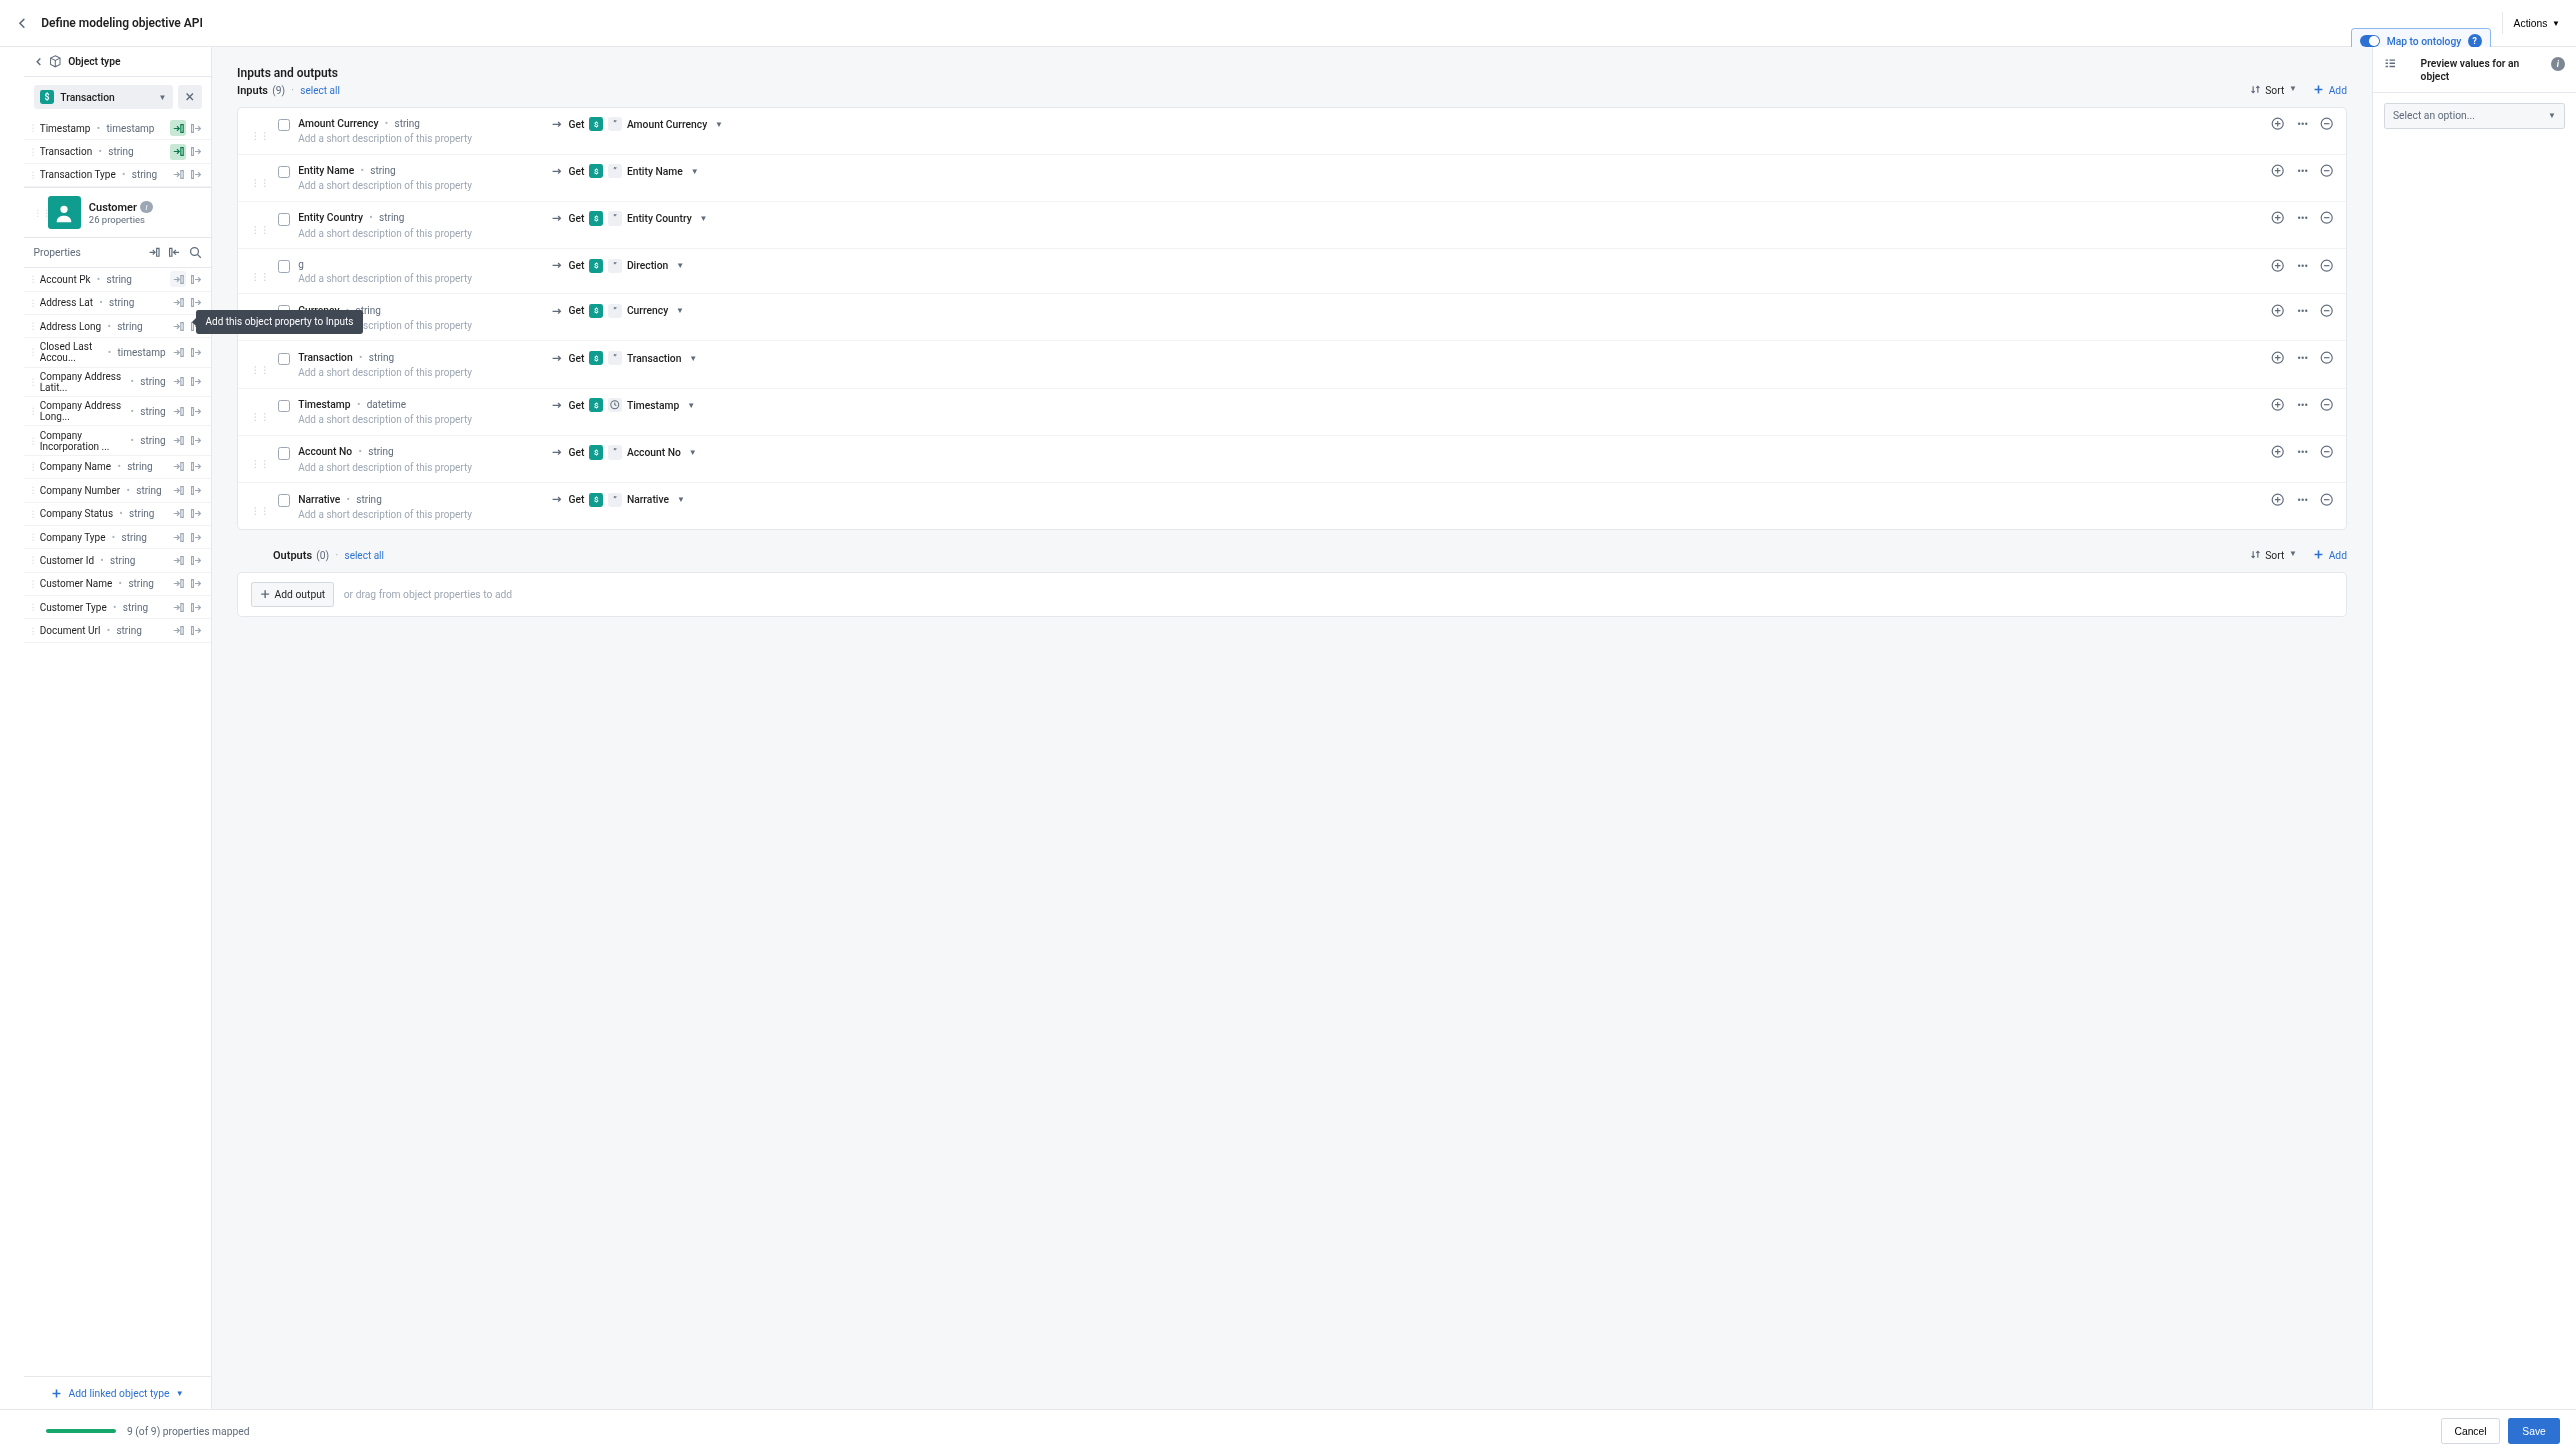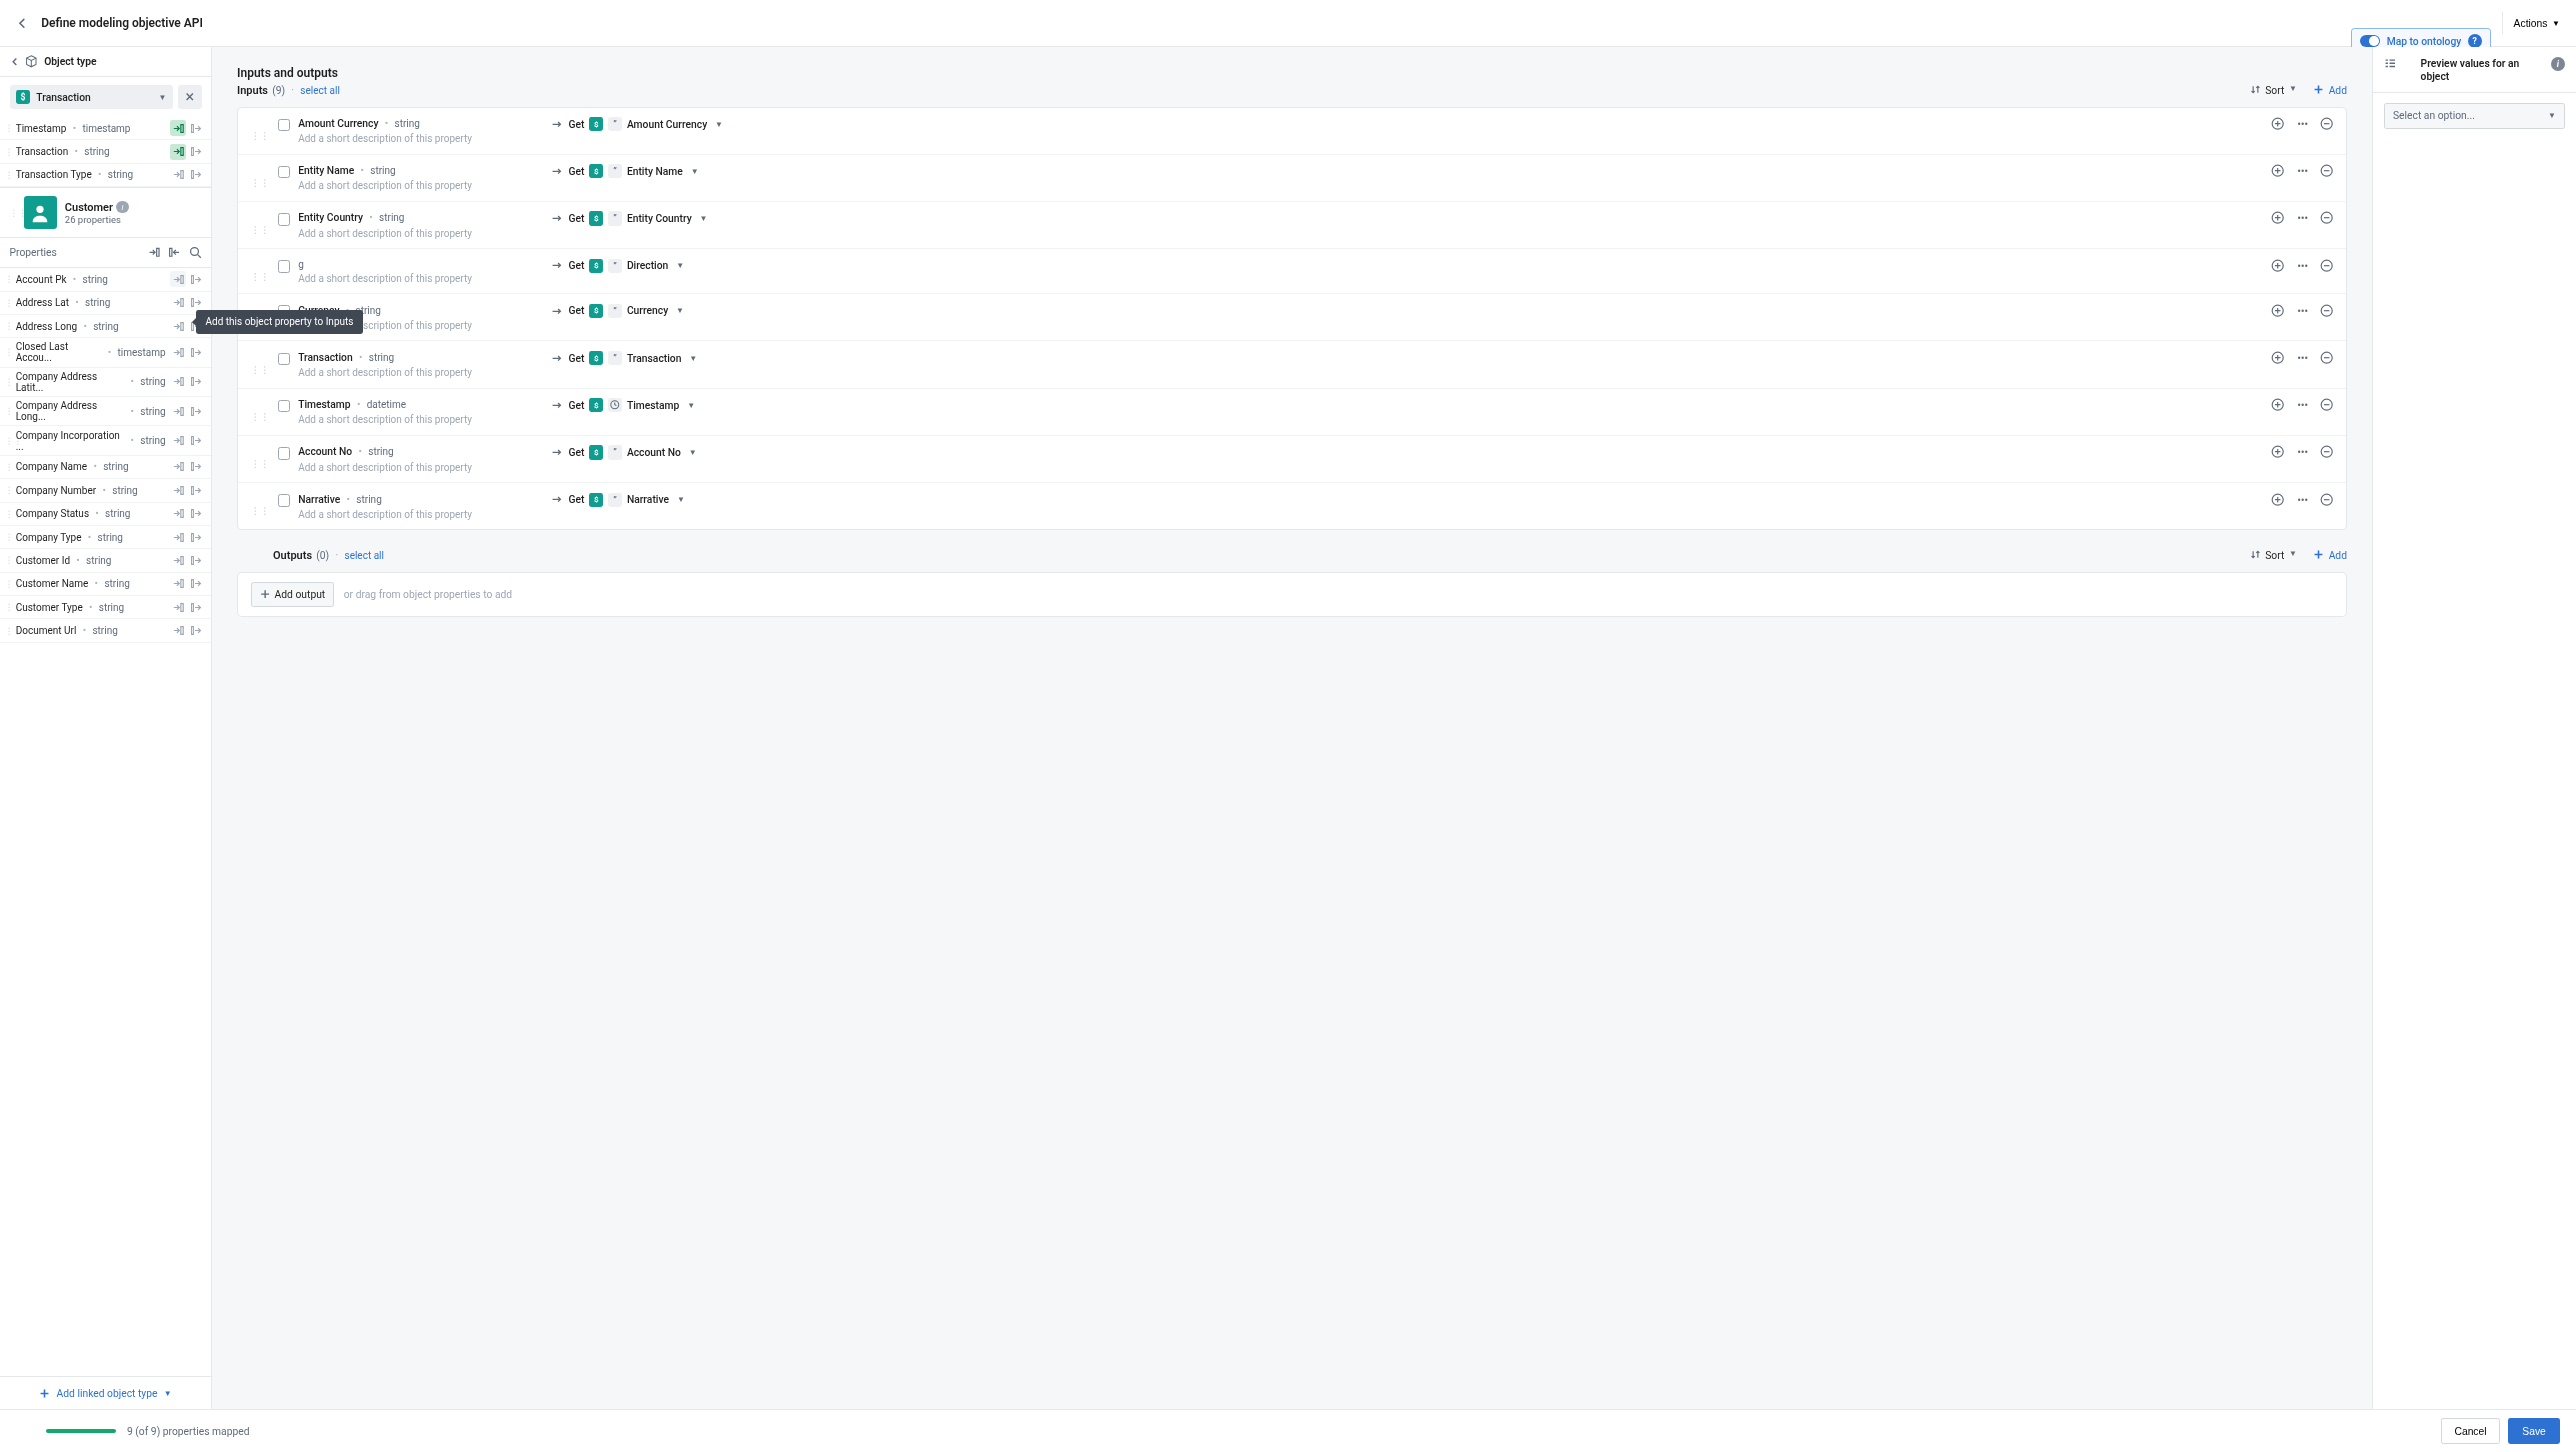--- a/index.html
+++ b/index.html
@@ -13,21 +13,21 @@
 .map-btn { display: flex; align-items: center; gap: 6.3px; border: 1.6px solid #8bb8f0; background: #f5f9ff; border-radius: 3.2px; padding: 4.7px 8px; cursor: pointer; margin-top: 36px; }
 .toggle { width: 20.5px; height: 12.6px; background: #2d72d2; border-radius: 6.3px; position: relative; }
 .toggle::after { content: ""; position: absolute; right: 1.6px; top: 1.6px; width: 9.5px; height: 9.5px; background: #fff; border-radius: 50%; }
 .map-label { color: #2d72d2; font-weight: 500; font-size: 10.3px; }
 .help-badge { width: 14.2px; height: 14.2px; background: #2d72d2; border-radius: 50%; color: #fff; display: flex; align-items: center; justify-content: center; font-size: 8.7px; font-weight: bold; }
 .header-divider { width: 0.8px; height: 22px; background: #e5e7eb; }
 .actions-btn { display: flex; align-items: center; gap: 4.7px; background: none; border: none; cursor: pointer; font-size: 10.3px; font-weight: 500; }
 
 
 .body-row { display: flex; height: calc(100vh - 47px - 43px); }
-.left-panel { width: 212px; border-right: 0.8px solid #e5e7eb; display: flex; flex-direction: column; background: #fff; overflow: hidden; }
+.left-panel { width: 212px; border-right: 0.8px solid #e5e7eb; display: flex; flex-direction: column; background: #fff; overflow: hidden; padding-left: 24px; }
 .main-panel { flex: 1; background: #f6f7f9; overflow-y: auto; padding: 19px 25px; }
 .right-panel { width: 204px; border-left: 0.8px solid #e5e7eb; background: #fff; display: flex; flex-direction: column; }
 
 
 .lp-header { display: flex; align-items: center; gap: 6.3px; padding: 8px 9.5px; border-bottom: 0.8px solid #e5e7eb; }
 .lp-header .chev { color: #5f6b7a; }
 .cube-icon { width: 12.6px; height: 12.6px; color: #5f6b7a; }
 .lp-header-label { font-weight: 600; font-size: 10.3px; }
 .lp-select-row { display: flex; gap: 4.7px; padding: 8px 9.5px; }
 .lp-select { flex: 1; display: flex; align-items: center; gap: 6.3px; background: #edeff2; border-radius: 3.2px; padding: 4.7px 6.3px; cursor: pointer; }

